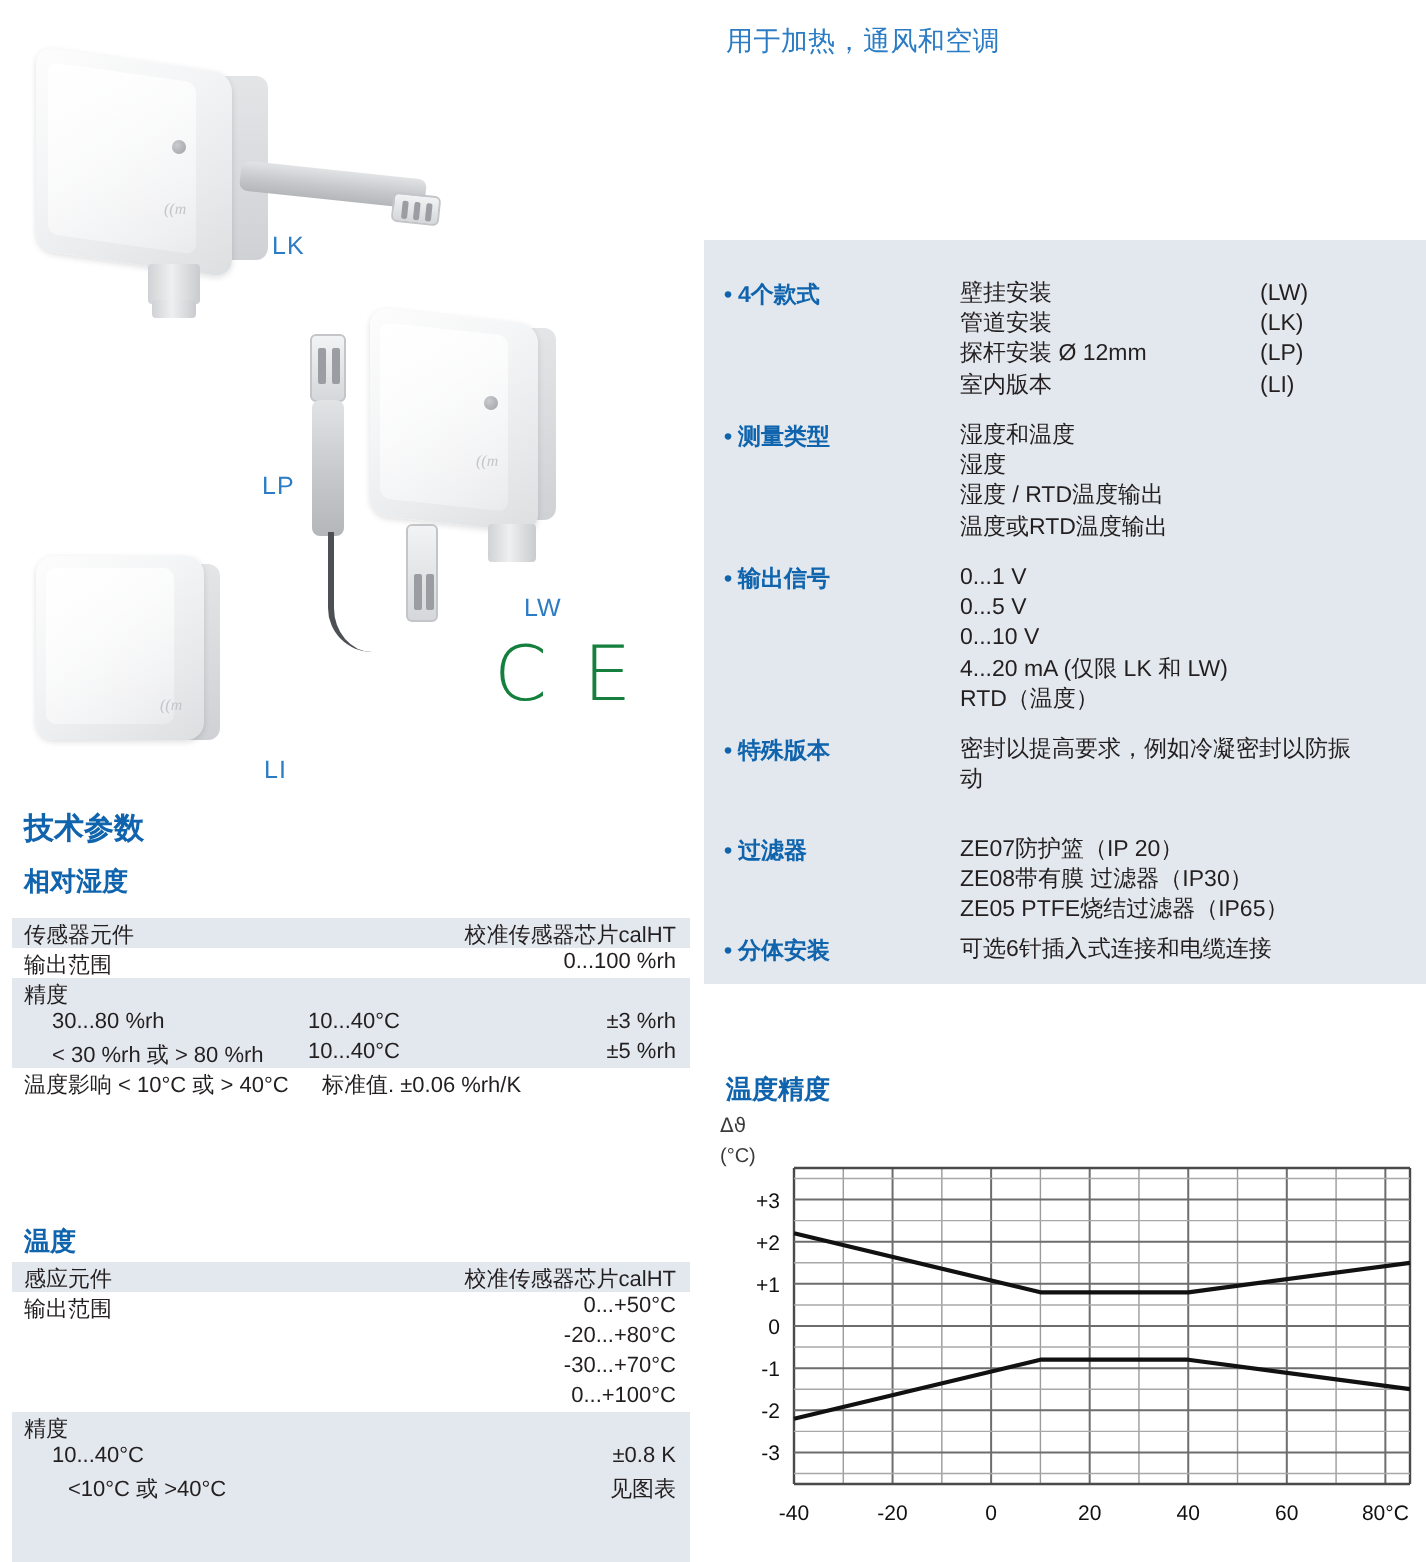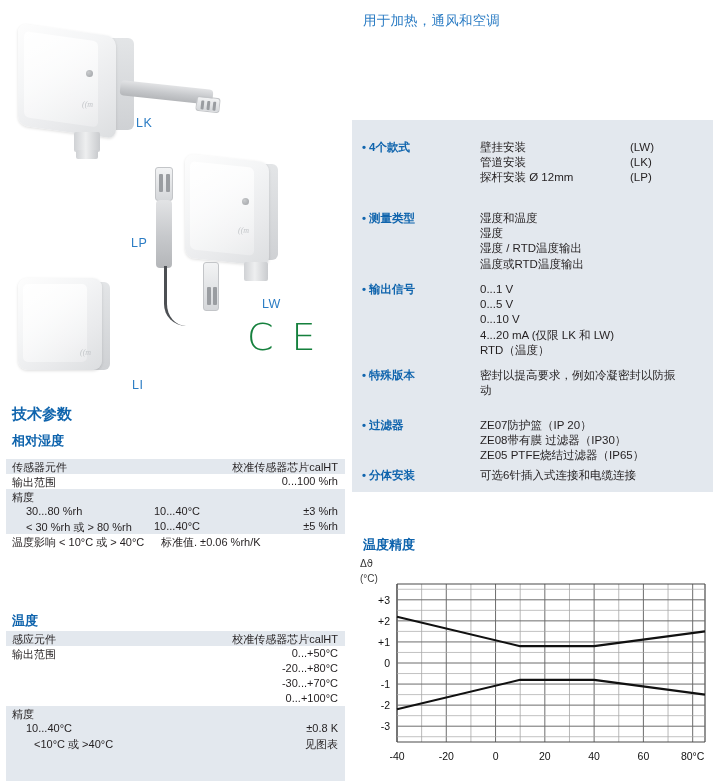--- a/index.html
+++ b/index.html
@@ -211,20 +211,24 @@
             <span class="txt">壁挂安装</span>
             <span class="code">(LW)</span>
           </div>
         <div class="ln">
             <span class="txt">管道安装</span>
             <span class="code">(LK)</span>
           </div>
         <div class="ln">
             <span class="txt">探杆安装 Ø 12mm</span>
             <span class="code">(LP)</span>
+          </div>
+        <div class="ln">
+            <span class="txt">室内版本</span>
+            <span class="code">(LI)</span>
           </div>
       </div>
     </div>
 
     <div class="spec-row" style="left:10px; top:91px;">
       <div class="spec-key"><span class="dot">•</span><span>测量类型</span></div>
       <div class="spec-vals">
         <div class="ln">
             <span class="txt">湿度和温度</span>
           </div>

